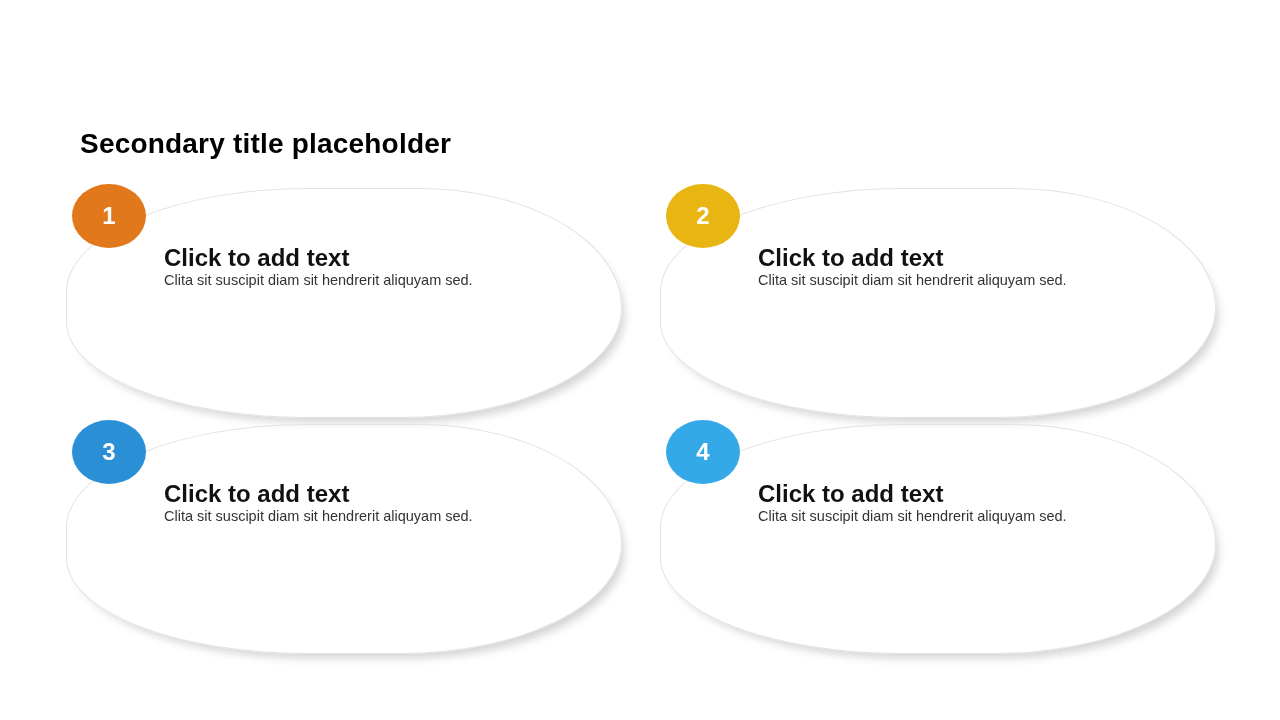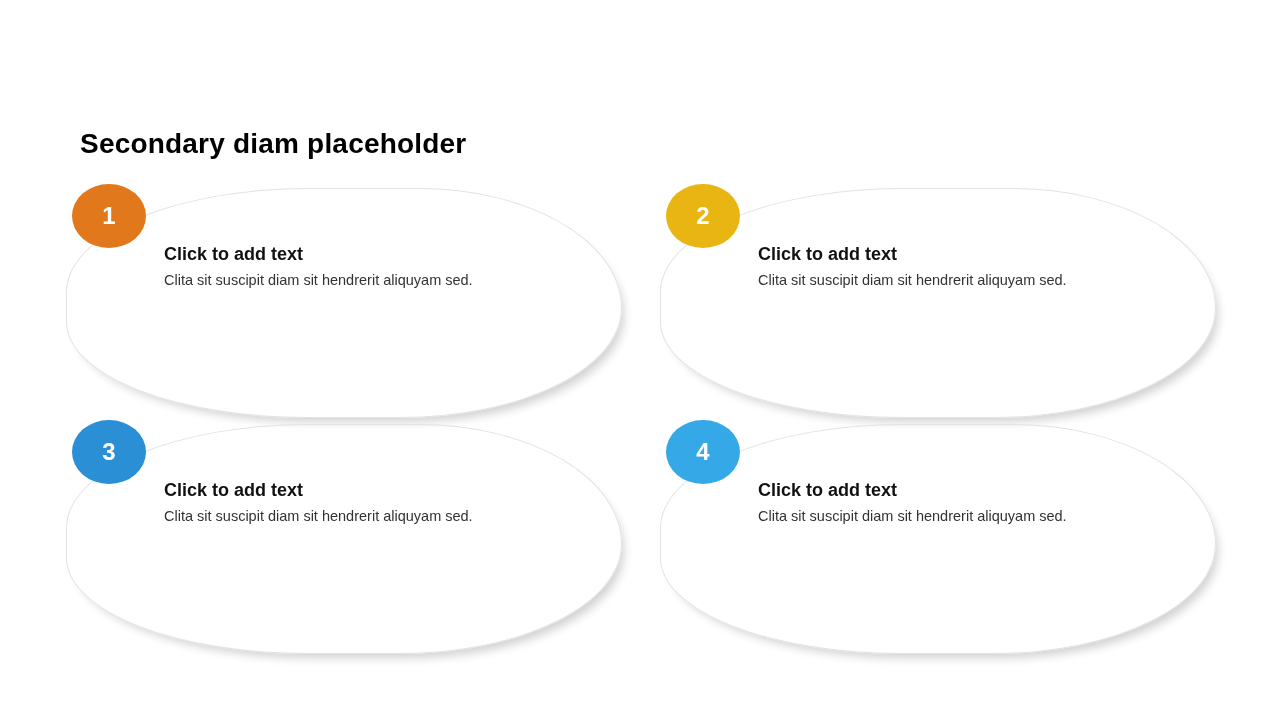--- a/index.html
+++ b/index.html
@@ -72,21 +72,21 @@
     font-size: 24px;
     font-weight: bold;
     z-index: 3;
     line-height: 1;
   }
 
   .item-head {
     position: absolute;
     left: 98px;
     top: 56px;
-    font-size: 18px;
+    font-size: 24px;
     font-weight: bold;
     color: #111111;
     white-space: nowrap;
     z-index: 2;
   }
 
   .item-body {
     position: absolute;
     left: 98px;
     top: 84px;
@@ -94,21 +94,21 @@
     color: #333333;
     white-space: nowrap;
     z-index: 2;
   }
 </style>
 </head>
 <body style="background: rgb(255, 255, 255);">
 
 <div class="slide">
 
-  <div class="slide-title">Secondary diam placeholder</div>
+  <div class="slide-title">Secondary title placeholder</div>
 
   <div class="item item-1">
     <div class="blob"></div>
     <div class="badge" style="background: rgb(226, 120, 28);">1</div>
     <div class="item-head">Click to add text</div>
     <div class="item-body">Clita sit suscipit diam sit hendrerit aliquyam sed.</div>
   </div>
 
   <div class="item item-2">
     <div class="blob"></div>

